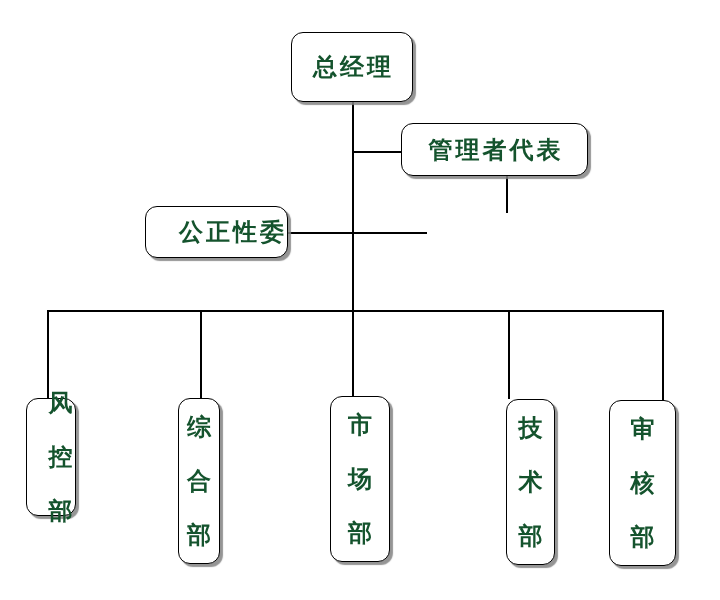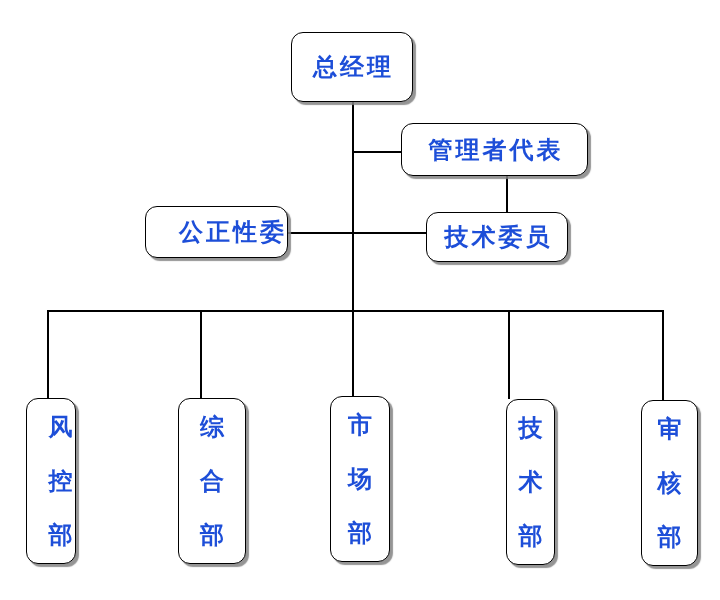--- a/index.html
+++ b/index.html
@@ -7,21 +7,21 @@
     padding: 0;
     background: #ffffff;
   }
   .stage {
     position: relative;
     width: 720px;
     height: 600px;
     background: #ffffff;
     overflow: hidden;
     font-family: Liberation Serif, serif;
-    color: #1d4ed8;
+    color: #14532d;
     border-radius: 13px;
   }
   
   .node {
     position: absolute;
     box-sizing: border-box;
     background: #ffffff;
     border: 1.5px solid #000000;
     border-radius: 12px;
     box-shadow: 3px 3px 1px rgba(130,130,130,0.85);
@@ -44,25 +44,25 @@
     text-align: center;
     letter-spacing: 0;
     word-break: break-all;
     white-space: normal;
   }
   
   .n-gm  { left: 291px; top: 32px;  width: 122px; height: 70px; }
   .n-mr  { left: 401px; top: 123px; width: 187px; height: 53px; }
   .n-ic  { left: 145px; top: 206px; width: 143px; height: 52px; justify-content: flex-end; }
   .n-tc  { left: 426px; top: 212px; width: 142px; height: 50px; }
-  .n-d0  { left: 26px;  top: 398px; width: 50px;  height: 166px; padding-left: 19px; }
-  .n-d1  { left: 178px; top: 398px; width: 68px;  height: 166px; }
+  .n-d0  { left: 26px;  top: 398px; width: 50px;  height: 118px; padding-left: 19px; }
+  .n-d1  { left: 178px; top: 398px; width: 42px;  height: 166px; }
   .n-d2  { left: 330px; top: 396px; width: 60px;  height: 166px; }
   .n-d3  { left: 506px; top: 399px; width: 49px;  height: 166px; }
-  .n-d4  { left: 641px; top: 400px; width: 57px;  height: 166px; }
+  .n-d4  { left: 609px; top: 400px; width: 67px;  height: 166px; }
   
   .line {
     position: absolute;
     background: #000000;
   }
   .line.h { height: 1.5px; }
   .line.v { width: 1.5px; }
   .c-root      { left: 352px; top: 102px; height: 294px; }
   .c-mr-branch { left: 352px; top: 151px; width: 72px; }
   .c-tc-drop   { left: 506px; top: 175px; height: 38px; }
@@ -93,23 +93,20 @@
   </div>
 
   <div class="node n-mr">
     <span class="htext">管理者代表</span>
   </div>
 
   <div class="node n-ic">
     <span class="htext">公正性委</span>
   </div>
 
-  <div class="node n-tc">
-    <span class="htext">技术委员</span>
-  </div>
 
   <div class="node n-d0">
     <span class="vtext">风控部</span>
   </div>
 
   <div class="node n-d1">
     <span class="vtext">综合部</span>
   </div>
 
   <div class="node n-d2">

